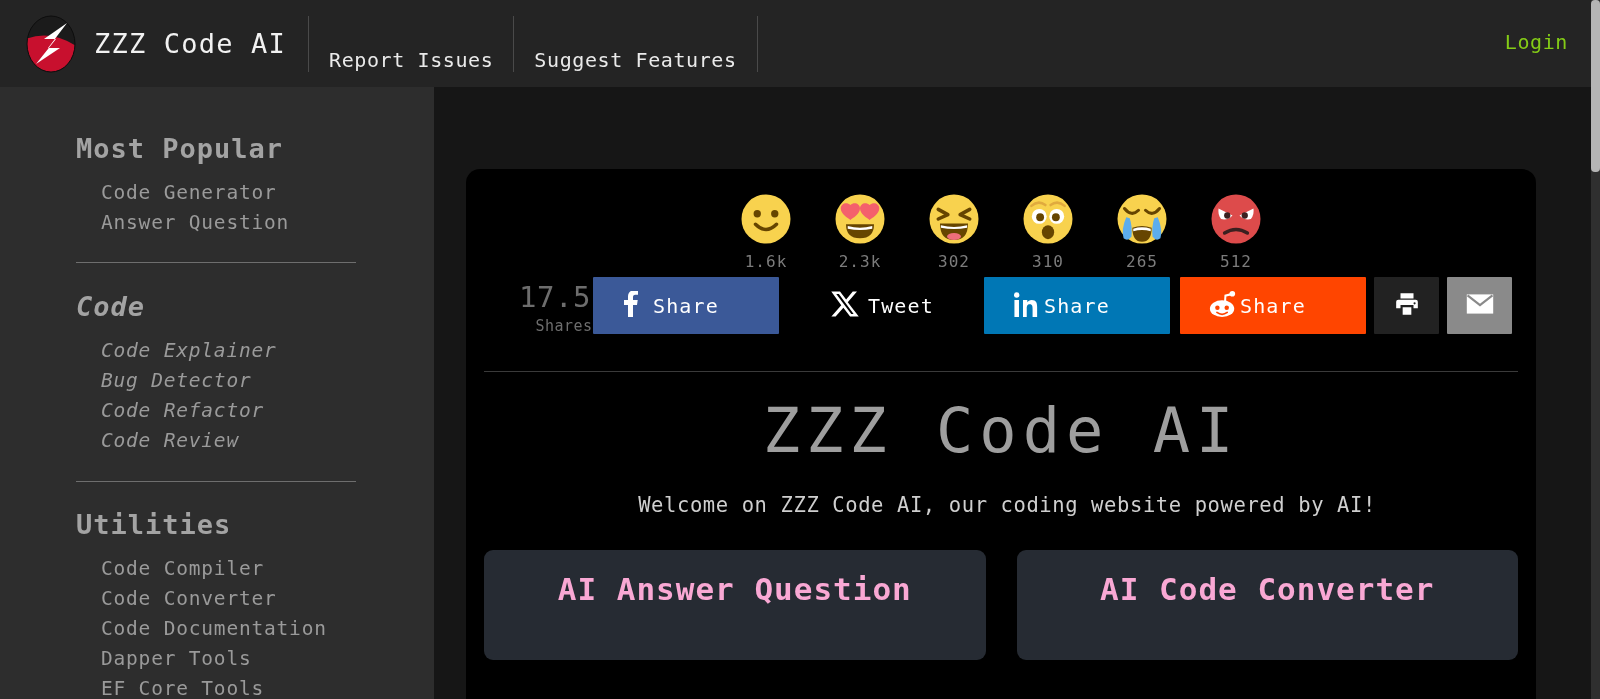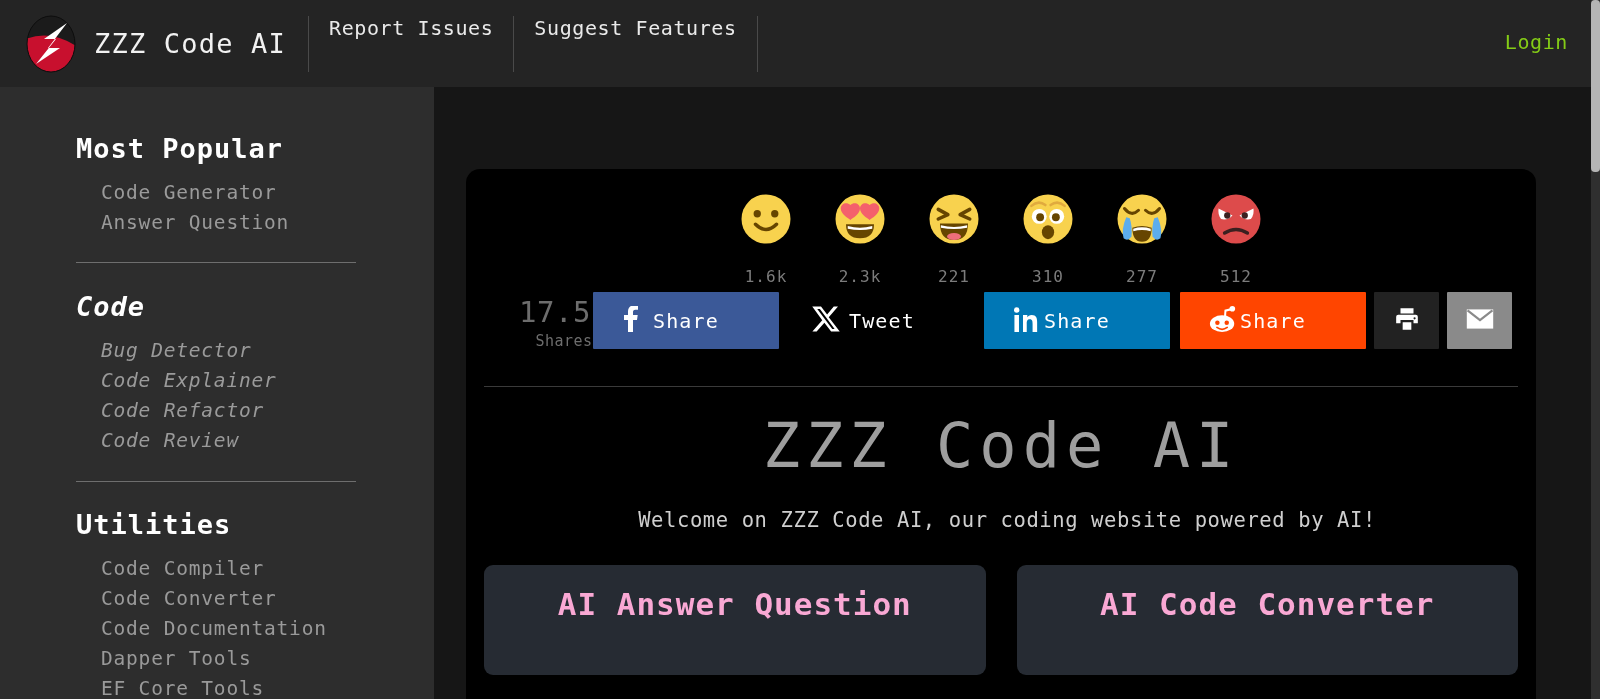--- a/index.html
+++ b/index.html
@@ -37,37 +37,37 @@
   .nav-link {
     color: #eaeaea;
     font-size: 20px;
     letter-spacing: 0.6px;
     padding: 0 20px;
     white-space: nowrap;
     text-decoration: none;
     cursor: pointer;
     font-family: "DejaVu Sans Mono", "Liberation Mono", monospace;
   }
-  #nav-left { display: flex; align-items: flex-start; margin-left: 22px; }
+  #nav-left { display: flex; align-items: flex-end; margin-left: 22px; }
   #login-link {
     position: absolute; right: 32px; top: 30px;
     color: #84cc16; font-size: 20px; letter-spacing: 0.6px;
     text-decoration: none; cursor: pointer;
     font-family: "DejaVu Sans Mono", "Liberation Mono", monospace;
   }
 
   
   #sidebar {
     position: absolute; top: 87px; left: 0;
     width: 434px; height: 612px;
     background: #2d2d2d;
   }
   .side-group { padding: 0 0 0 0; }
   .side-heading {
-    color: #ffffff;
+    color: #a3a3a3;
     font-weight: bold;
     font-size: 27px;
     letter-spacing: 1px;
     margin: 0 0 0 76px;
     white-space: nowrap;
   }
   .side-item {
     color: #9a9a9a;
     font-size: 19.5px;
     letter-spacing: 0.8px;
@@ -99,21 +99,21 @@
 
   
   #reactions {
     display: flex; justify-content: center; align-items: flex-start;
     gap: 34px;
     padding-top: 22px;
   }
   .reaction { width: 60px; text-align: center; cursor: pointer; }
   .reaction .count {
     color: #7c7c7c; font-size: 16px; letter-spacing: 1px;
-    margin-top: 20px; display: block;
+    margin-top: 5px; display: block;
   }
   .emoji-svg { display: block; margin: 0 auto; }
 
   
   #sharebar {
     position: relative;
     height: 92px;
     margin-top: 4px;
   }
   #share-count {
@@ -133,21 +133,21 @@
     cursor: pointer;
     color: #fff;
     border: none;
     font-family: "DejaVu Sans Mono", "Liberation Mono", monospace;
   }
   .share-btn .lbl {
     font-size: 20px; letter-spacing: 1.2px; color: #ffffff;
   }
   #btn-facebook { left: 127px; width: 186px; background: #3b5998; justify-content: center; }
   #btn-facebook .ico { position: absolute; left: 30px; }
-  #btn-twitter  { left: 331px; width: 170px; background: transparent; justify-content: center; }
+  #btn-twitter  { left: 350px; width: 170px; background: transparent; justify-content: center; }
   #btn-twitter .ico { position: absolute; left: 14px; }
   #btn-linkedin { left: 518px; width: 186px; background: #0077b5; justify-content: center; }
   #btn-linkedin .ico { position: absolute; left: 30px; }
   #btn-reddit   { left: 714px; width: 186px; background: #ff4500; justify-content: center; }
   #btn-reddit .ico { position: absolute; left: 28px; }
   #btn-print    { left: 908px; width: 65px; background: #222222; justify-content: center; }
   #btn-email    { left: 981px; width: 65px; background: #8a8a8a; justify-content: center; }
 
   #card-divider {
     height: 1px; background: #3a3a3a;
@@ -246,22 +246,22 @@
     <div style="height:14px;"></div>
     <a class="side-item">Code Generator</a>
     <a class="side-item">Answer Question</a>
   </div>
 
   <div class="side-divider" style="margin-top:24px;"></div>
 
   <div class="side-group" style="padding-top:28px;font-style:italic;">
     <div class="side-heading">Code</div>
     <div style="height:14px;"></div>
+    <a class="side-item">Code Explainer</a>
     <a class="side-item">Bug Detector</a>
-    <a class="side-item">Code Explainer</a>
     <a class="side-item">Code Refactor</a>
     <a class="side-item">Code Review</a>
   </div>
 
   <div class="side-divider" style="margin-top:25px;"></div>
 
   <div class="side-group" style="padding-top:27px;">
     <div class="side-heading">Utilities</div>
     <div style="height:14px;"></div>
     <a class="side-item">Code Compiler</a>
@@ -301,21 +301,21 @@
 
       <div class="reaction">
         <svg class="emoji-svg" width="56" height="56" viewBox="0 0 64 64">
           <circle cx="32" cy="32" r="28" fill="#f8d24e"></circle>
           <path d="M14 21 L25 27 L14 32" stroke="#664500" stroke-width="4" fill="none" stroke-linecap="round" stroke-linejoin="round"></path>
           <path d="M50 21 L39 27 L50 32" stroke="#664500" stroke-width="4" fill="none" stroke-linecap="round" stroke-linejoin="round"></path>
           <path d="M16 37 Q32 37 48 37 Q48 56 32 56 Q16 56 16 37 Z" fill="#664500"></path>
           <path d="M17 39 Q32 43 47 39 L47 42 Q32 45 17 42 Z" fill="#ffffff"></path>
           <ellipse cx="32" cy="52" rx="8" ry="4" fill="#ee6e7a"></ellipse>
         </svg>
-        <span class="count">221</span>
+        <span class="count">302</span>
       </div>
 
       <div class="reaction">
         <svg class="emoji-svg" width="56" height="56" viewBox="0 0 64 64">
           <circle cx="32" cy="32" r="28" fill="#f8d24e"></circle>
           <path d="M13 17 Q21 10 29 16" stroke="#e0aa3e" stroke-width="3" fill="none" stroke-linecap="round"></path>
           <path d="M35 16 Q43 10 51 17" stroke="#e0aa3e" stroke-width="3" fill="none" stroke-linecap="round"></path>
           <circle cx="22" cy="29" r="8.5" fill="#ffffff"></circle>
           <circle cx="42" cy="29" r="8.5" fill="#ffffff"></circle>
           <circle cx="23" cy="30" r="4.5" fill="#664500"></circle>
@@ -328,21 +328,21 @@
       <div class="reaction">
         <svg class="emoji-svg" width="56" height="56" viewBox="0 0 64 64">
           <circle cx="32" cy="32" r="28" fill="#f8d24e"></circle>
           <path d="M12 20 Q20 30 28 22" stroke="#664500" stroke-width="3.5" fill="none" stroke-linecap="round"></path>
           <path d="M36 22 Q44 30 52 20" stroke="#664500" stroke-width="3.5" fill="none" stroke-linecap="round"></path>
           <path d="M14 30 Q8 44 11 54 Q16 58 20 52 Q21 40 18 31 Z" fill="#5dadec"></path>
           <path d="M50 30 Q56 44 53 54 Q48 58 44 52 Q43 40 46 31 Z" fill="#5dadec"></path>
           <path d="M21 42 Q32 38 43 42 Q43 58 32 58 Q21 58 21 42 Z" fill="#664500"></path>
           <path d="M22 43 Q32 40 42 43 L42 46 Q32 43 22 46 Z" fill="#ffffff"></path>
         </svg>
-        <span class="count">277</span>
+        <span class="count">265</span>
       </div>
 
       <div class="reaction">
         <svg class="emoji-svg" width="56" height="56" viewBox="0 0 64 64">
           <circle cx="32" cy="32" r="28" fill="#dd4b4b"></circle>
           <path d="M12 20 L28 28 Q22 34 15 32 Q11 27 12 20 Z" fill="#ffffff"></path>
           <path d="M52 20 L36 28 Q42 34 49 32 Q53 27 52 20 Z" fill="#ffffff"></path>
           <circle cx="22" cy="28" r="3.6" fill="#3a2020"></circle>
           <circle cx="42" cy="28" r="3.6" fill="#3a2020"></circle>
           <path d="M19 48 Q32 40 45 48" stroke="#3a2020" stroke-width="4" fill="none" stroke-linecap="round"></path>

